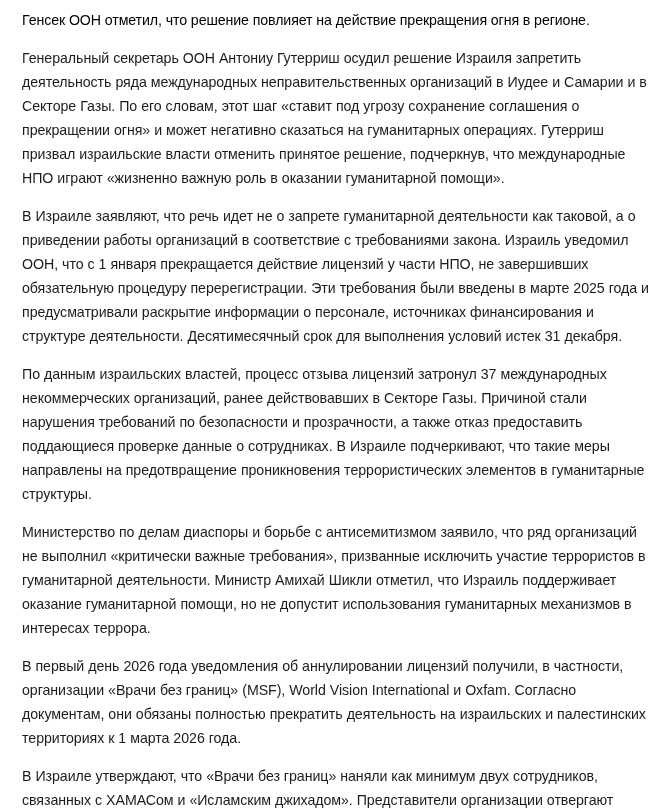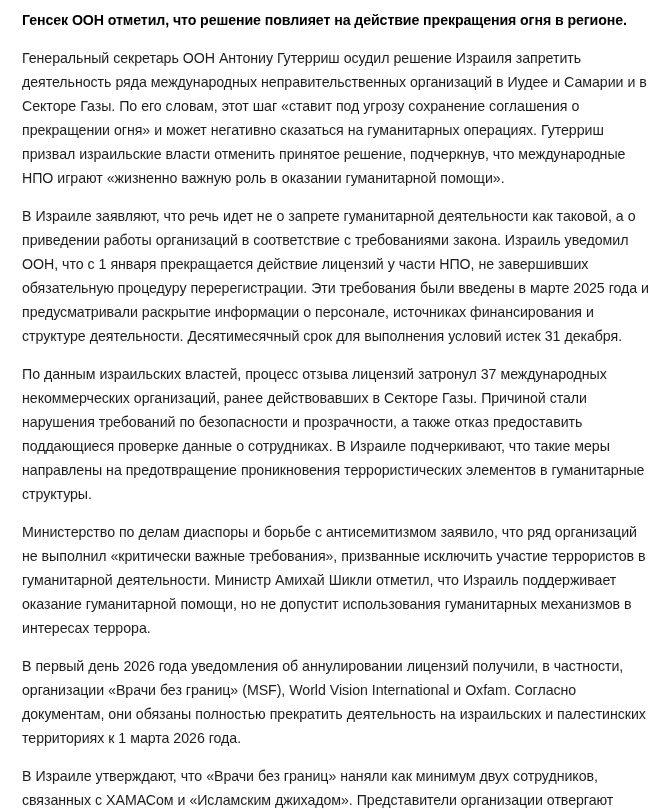--- a/index.html
+++ b/index.html
@@ -16,21 +16,21 @@
     color: #1a1a1a;
     -webkit-font-smoothing: antialiased;
   }
   .article {
     box-sizing: border-box;
     width: 668px;
     padding: 8px 16px 0 22px;
   }
   .article-lede {
     font-size: 14.2px;
-    font-weight: bold;
+    font-weight: normal;
     line-height: 24px;
     color: #000000;
     margin: 0 0 14px 0;
     letter-spacing: -0.1px;
   }
   .article-paragraph {
     font-size: 14.2px;
     font-weight: normal;
     line-height: 24px;
     color: #1c1c1c;

